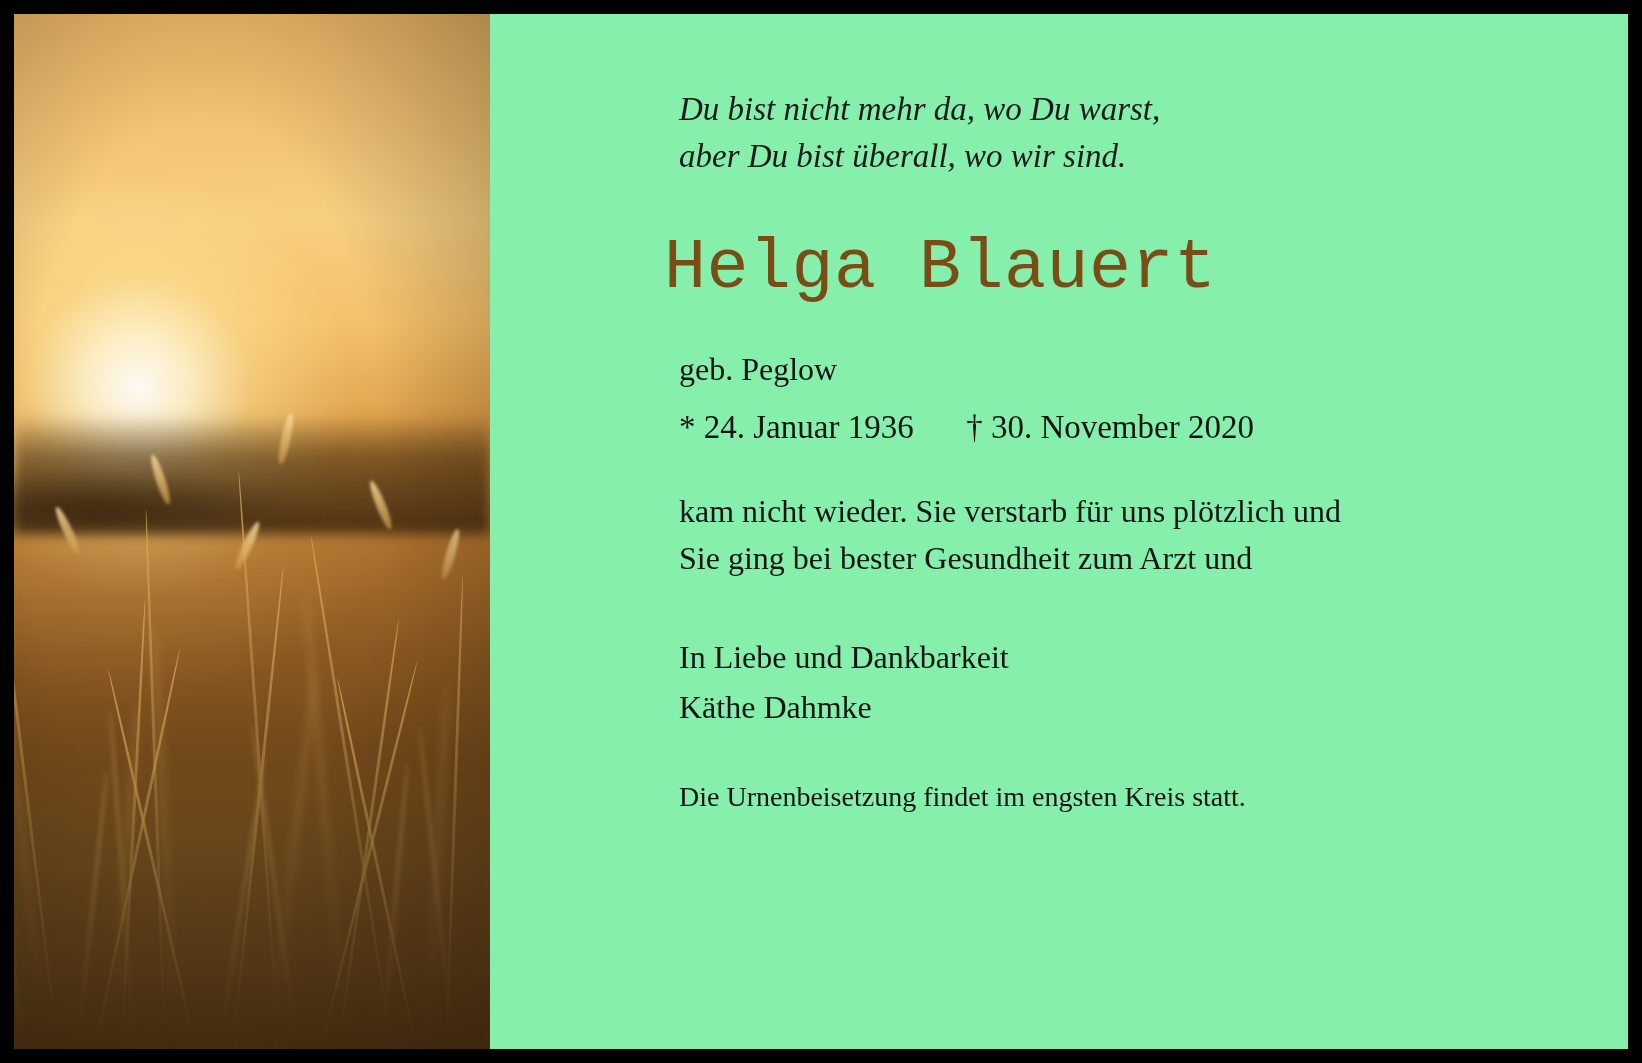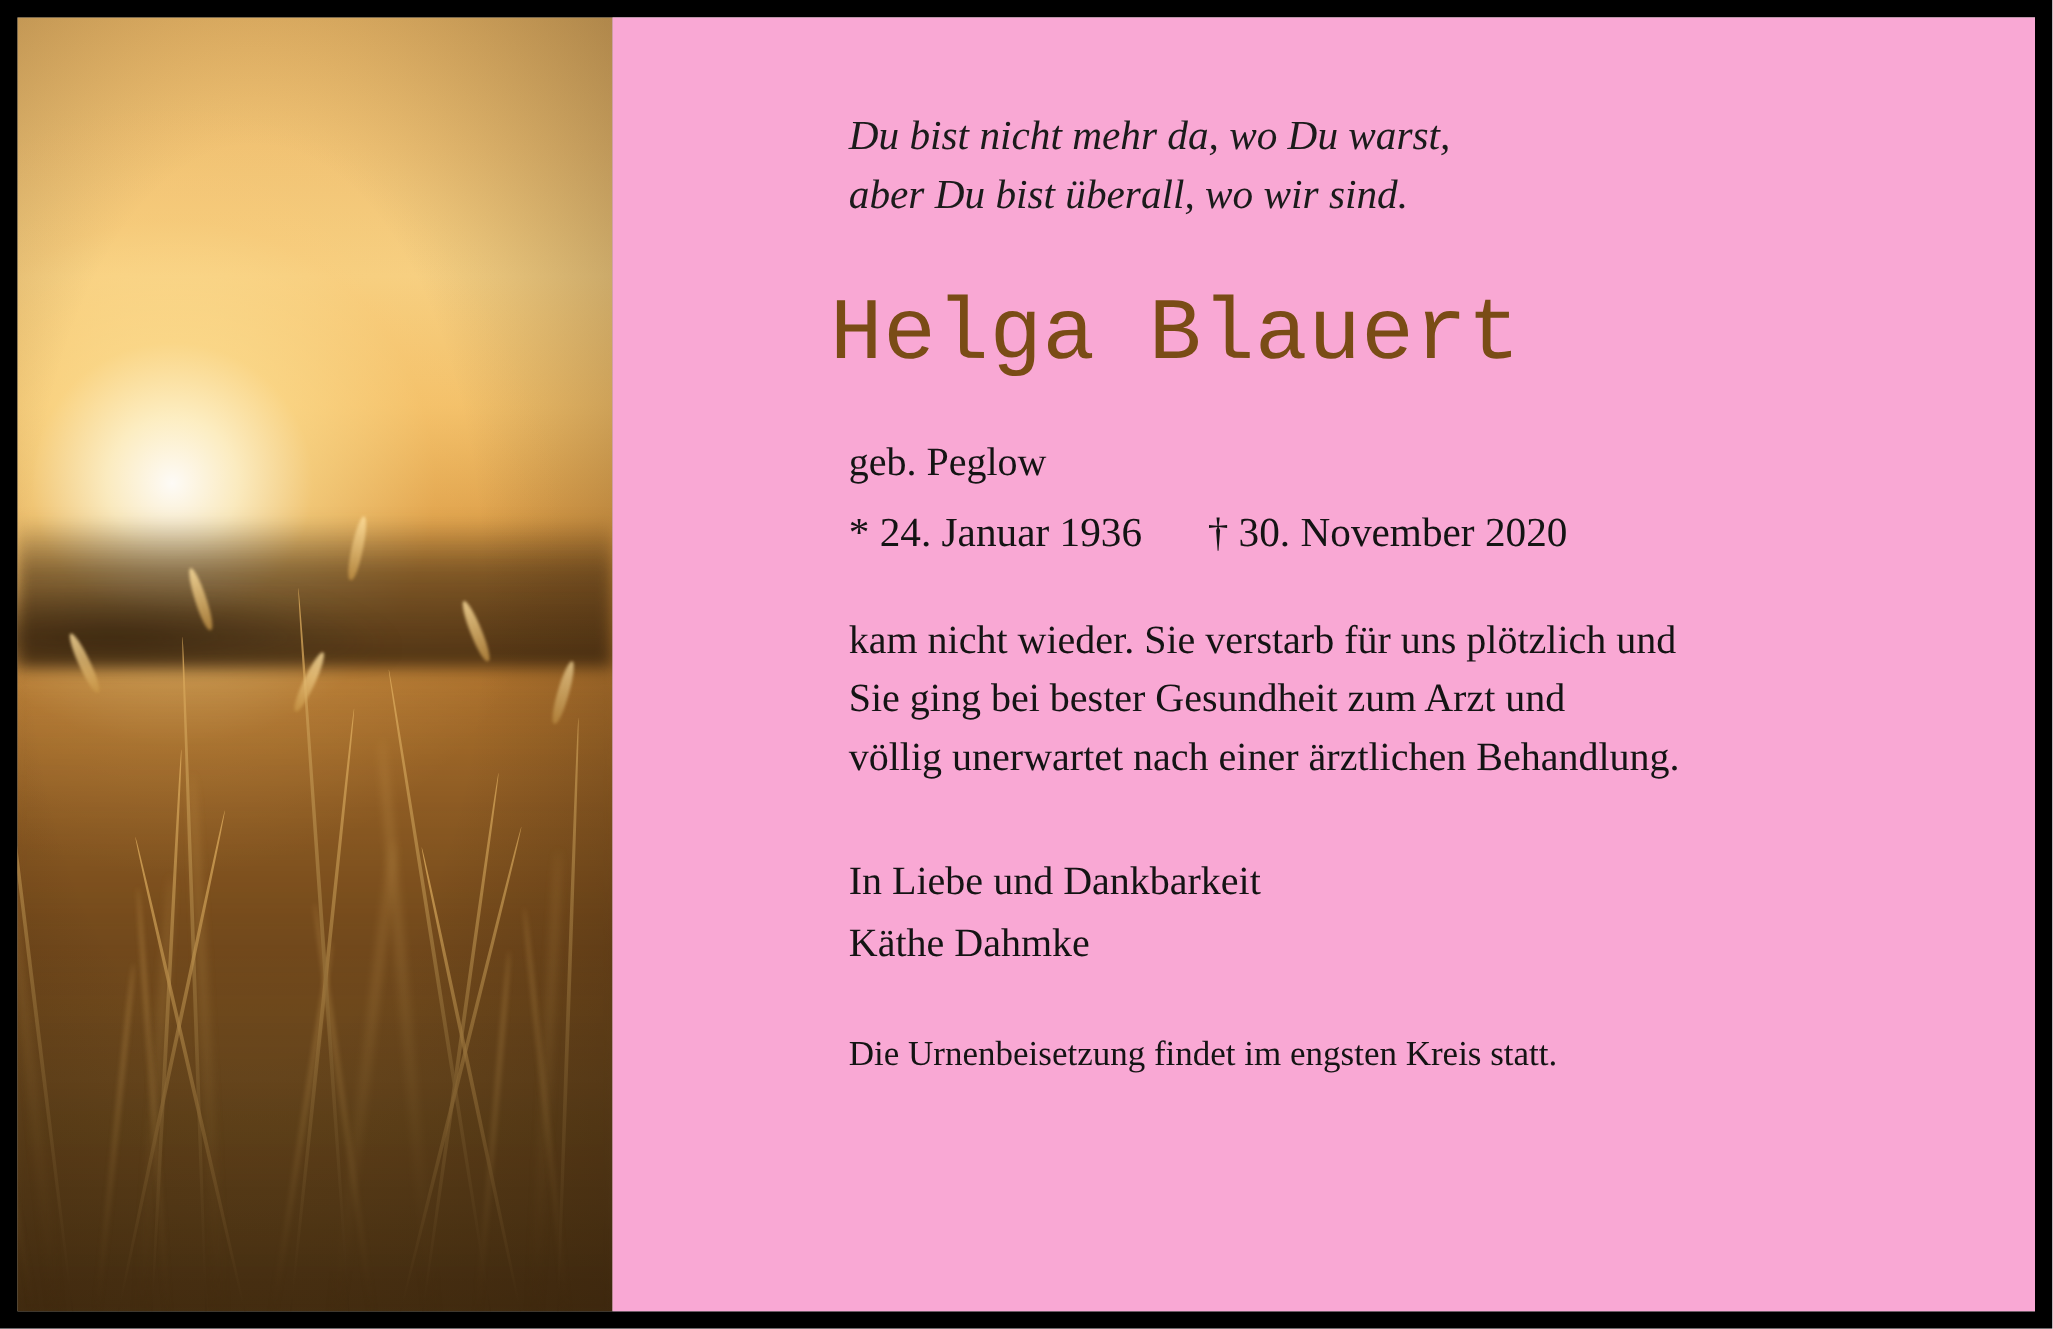--- a/index.html
+++ b/index.html
@@ -113,21 +113,21 @@
     position: absolute;
     inset: 0;
     background: radial-gradient(ellipse at 40% 45%, rgba(0,0,0,0) 45%, rgba(40,22,6,0.35) 100%);
     pointer-events: none;
   }
 
   
   .text-col {
     flex: 1 1 auto;
     position: relative;
-    background: #f9a8d4;
+    background: #86efac;
     padding: 0;
   }
 
   .inner {
     position: absolute;
     left: 189px;
     top: 0;
     right: 30px;
     bottom: 0;
   }
@@ -258,21 +258,20 @@
         <span>*</span>
         <span>24. Januar 1936</span>
         <span class="gap"></span>
         <span>†</span>
         <span>30. November 2020</span>
       </div>
 
       <div class="para">
         <span class="line">kam nicht wieder. Sie verstarb für uns plötzlich und</span>
         <span class="line">Sie ging bei bester Gesundheit zum Arzt und</span>
-        <span class="line">völlig unerwartet nach einer ärztlichen Behandlung.</span>
       </div>
 
       <div class="thanks">
         <span class="line">In Liebe und Dankbarkeit</span>
         <span class="line">Käthe Dahmke</span>
       </div>
 
       <div class="closing">Die Urnenbeisetzung findet im engsten Kreis statt.</div>
 
     </div>

